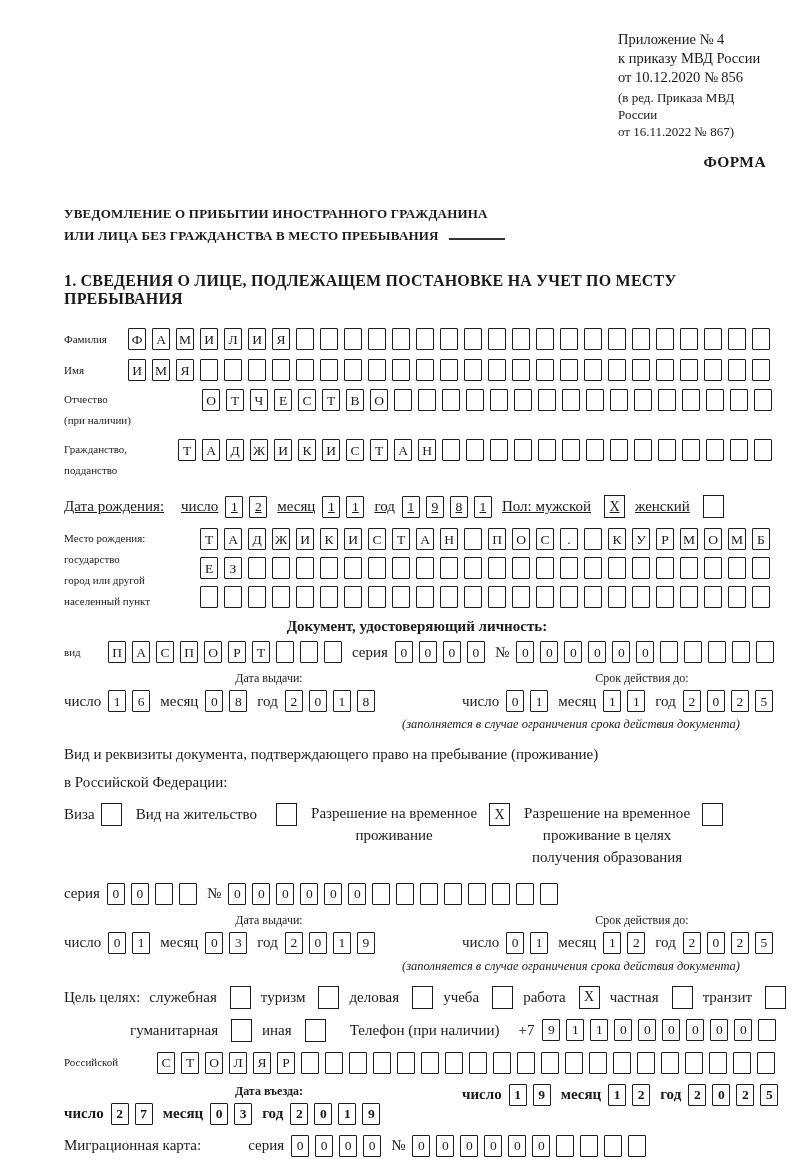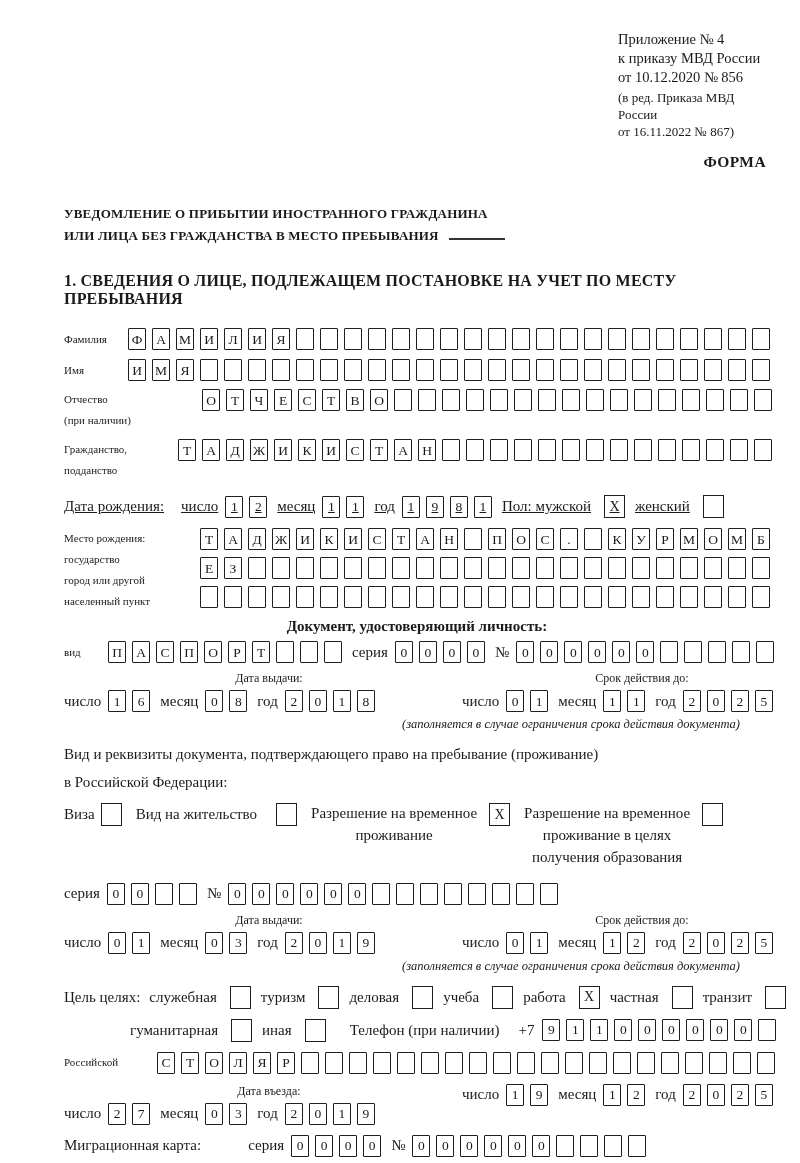--- a/index.html
+++ b/index.html
@@ -594,21 +594,21 @@
         <span class="cell"></span>
         <span class="cell"></span>
         <span class="cell"></span>
         <span class="cell"></span>
         <span class="cell"></span>
         <span class="cell"></span>
         <span class="cell"></span>
       </div>
   </div>
 
-  <div class="dates-row" style="margin-top:10px;">
+  <div class="dates-row" style="margin-top:10px;font-weight:bold;">
     <div class="dates-col-left">
       <div class="dates-head left-head">Дата въезда:</div>
       <div class="date-line">
         <span class="dlabel first">число</span>
         <span class="cells">
             <span class="cell">2</span>
             <span class="cell">7</span>
           </span>
         <span class="dlabel">месяц</span>
         <span class="cells">

